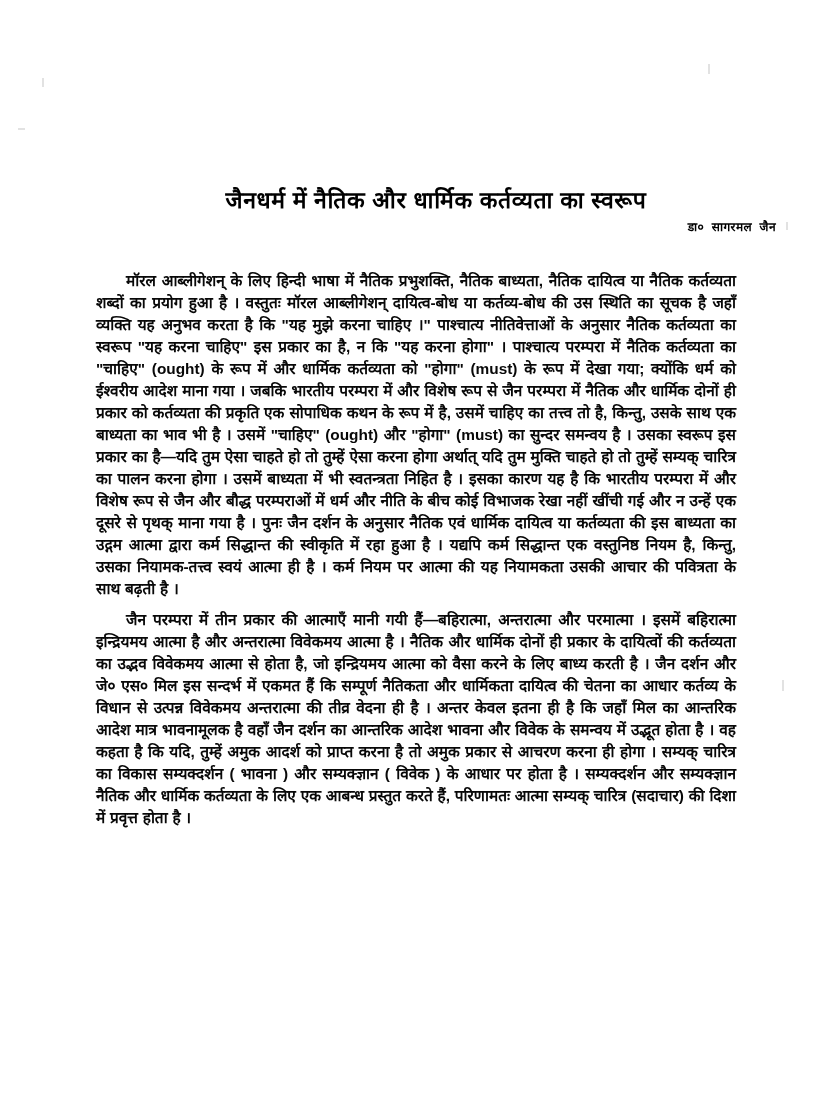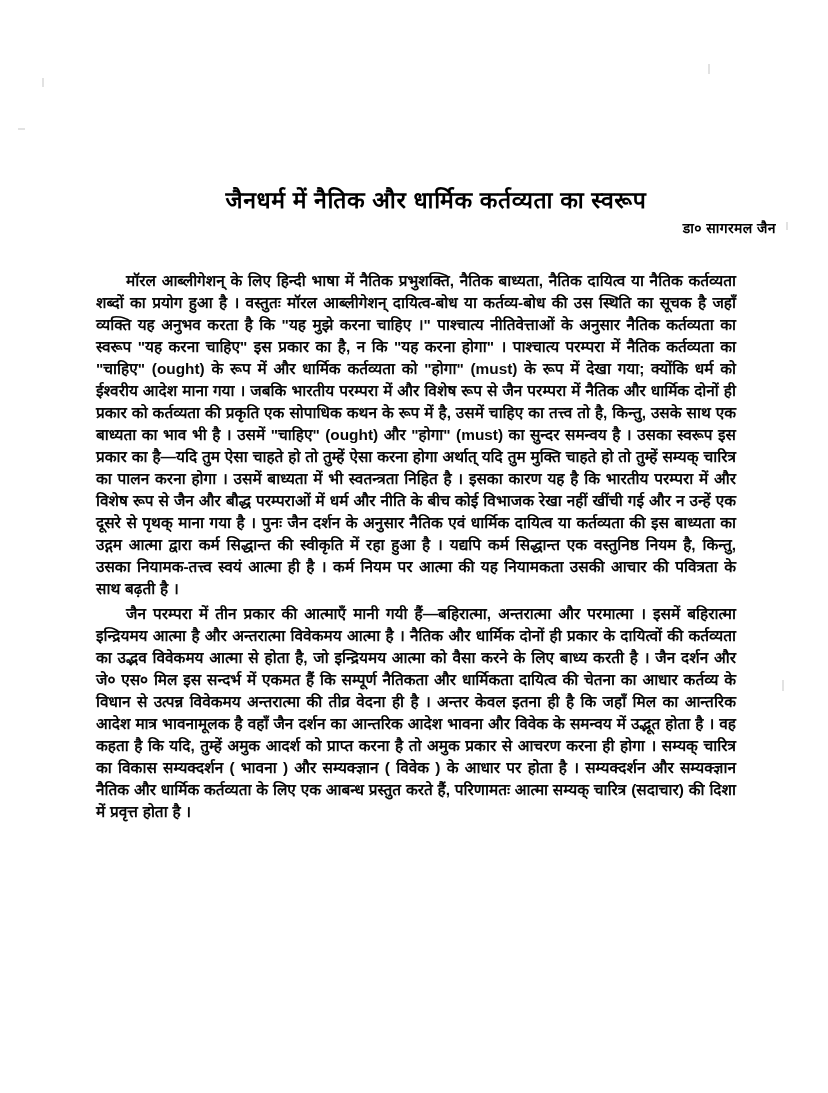--- a/index.html
+++ b/index.html
@@ -32,22 +32,22 @@
     letter-spacing: 0.6px;
     color: #000000;
     white-space: nowrap;
   }
 
   
   .byline {
     position: absolute;
     right: 96px;
     top: 218px;
-    font-family: Liberation Sans, sans-serif;
-    font-size: 14px;
+    font-family: Liberation Mono, monospace;
+    font-size: 12px;
     font-weight: 700;
     letter-spacing: 0.4px;
     color: #000000;
   }
 
   
   .body-block {
     position: absolute;
     left: 96px;
     top: 270px;
@@ -61,21 +61,21 @@
     color: #080808;
     text-align: justify;
     text-justify: inter-word;
     line-height: 22px;
     margin: 0;
     word-spacing: 0.5px;
     -webkit-font-smoothing: none;
   }
 
   .para + .para {
-    margin-top: 3px;
+    margin-top: 9px;
     text-indent: 30px;
   }
 
   .para.first {
     text-indent: 30px;
   }
 
   
   .folio {
     position: absolute;

